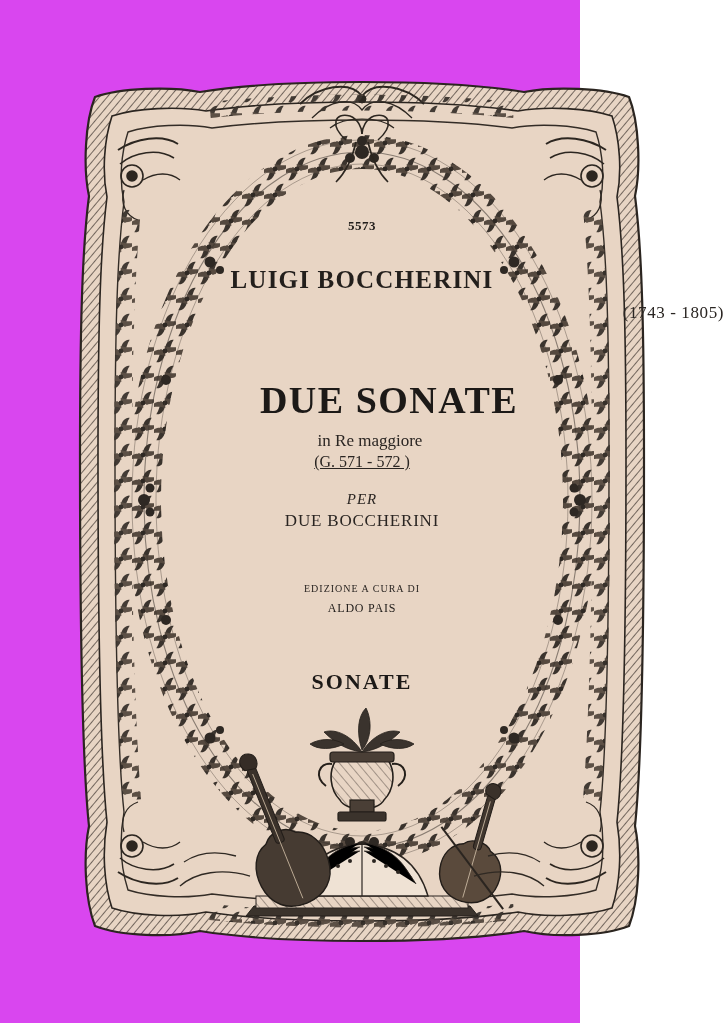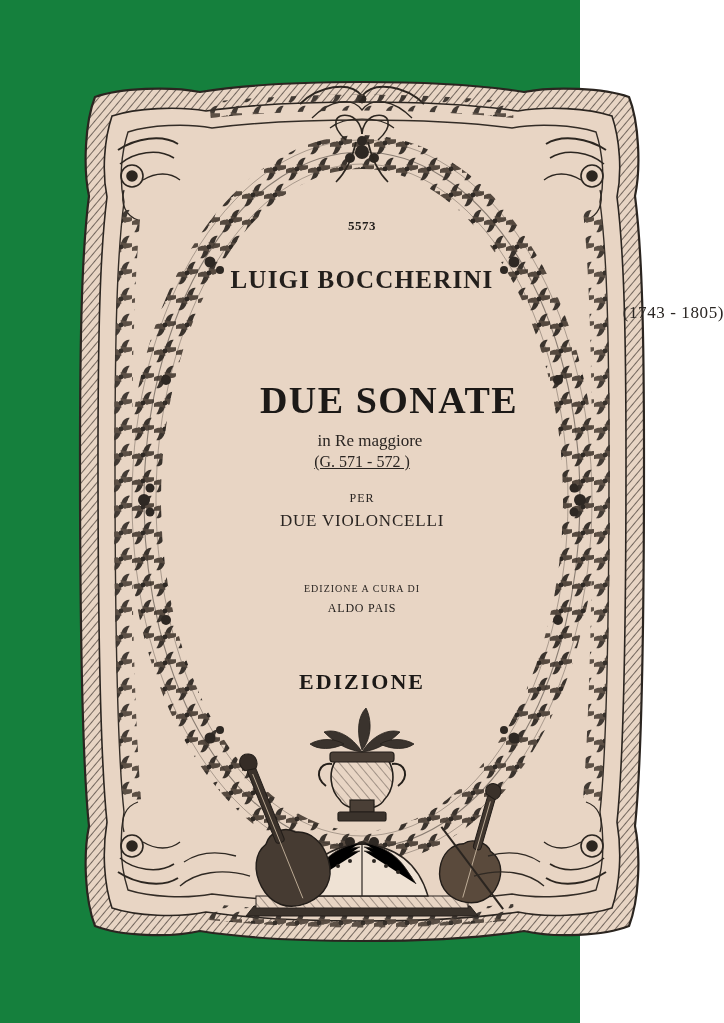--- a/index.html
+++ b/index.html
@@ -11,21 +11,21 @@
     width: 724px;
     height: 1023px;
     overflow: hidden;
     font-family: "Liberation Serif", serif;
   }
 
   #page {
     position: relative;
     width: 580px;
     height: 1023px;
-    background: #15803d;
+    background: #d946ef;
   }
 
   
   #frame-art {
     position: absolute;
     left: 0; top: 0;
     width: 724px;
     height: 1023px;
   }
 
@@ -95,23 +95,24 @@
     width: 724px;
     font-size: 16px;
     color: #2a2522;
     text-decoration: underline;
   }
 
   .per {
     position: absolute;
     top: 491px;
     width: 724px;
-    font-size: 12px;
+    font-size: 15px;
     letter-spacing: 1px;
     color: #2a2522;
+    font-style: italic;
   }
 
   .instrumentation {
     position: absolute;
     top: 511px;
     width: 724px;
     font-size: 17px;
     letter-spacing: 0.8px;
     color: #2a2522;
   }
@@ -430,19 +431,19 @@
   </svg>
 
   <div id="text-block">
     <div class="cat-number">5573</div>
     <div class="composer">LUIGI BOCCHERINI</div>
     <div class="composer-dates">(1743 - 1805)</div>
     <div class="work-title">DUE SONATE</div>
     <div class="work-key">in Re maggiore</div>
     <div class="catalogue">(G. 571 - 572 )</div>
     <div class="per">PER</div>
-    <div class="instrumentation">DUE VIOLONCELLI</div>
+    <div class="instrumentation">DUE BOCCHERINI</div>
     <div class="edition-line">EDIZIONE A CURA DI</div>
     <div class="editor">ALDO PAIS</div>
-    <div class="publisher">EDIZIONE</div>
+    <div class="publisher">SONATE</div>
   </div>
 
 </div>
 
 </body></html>

